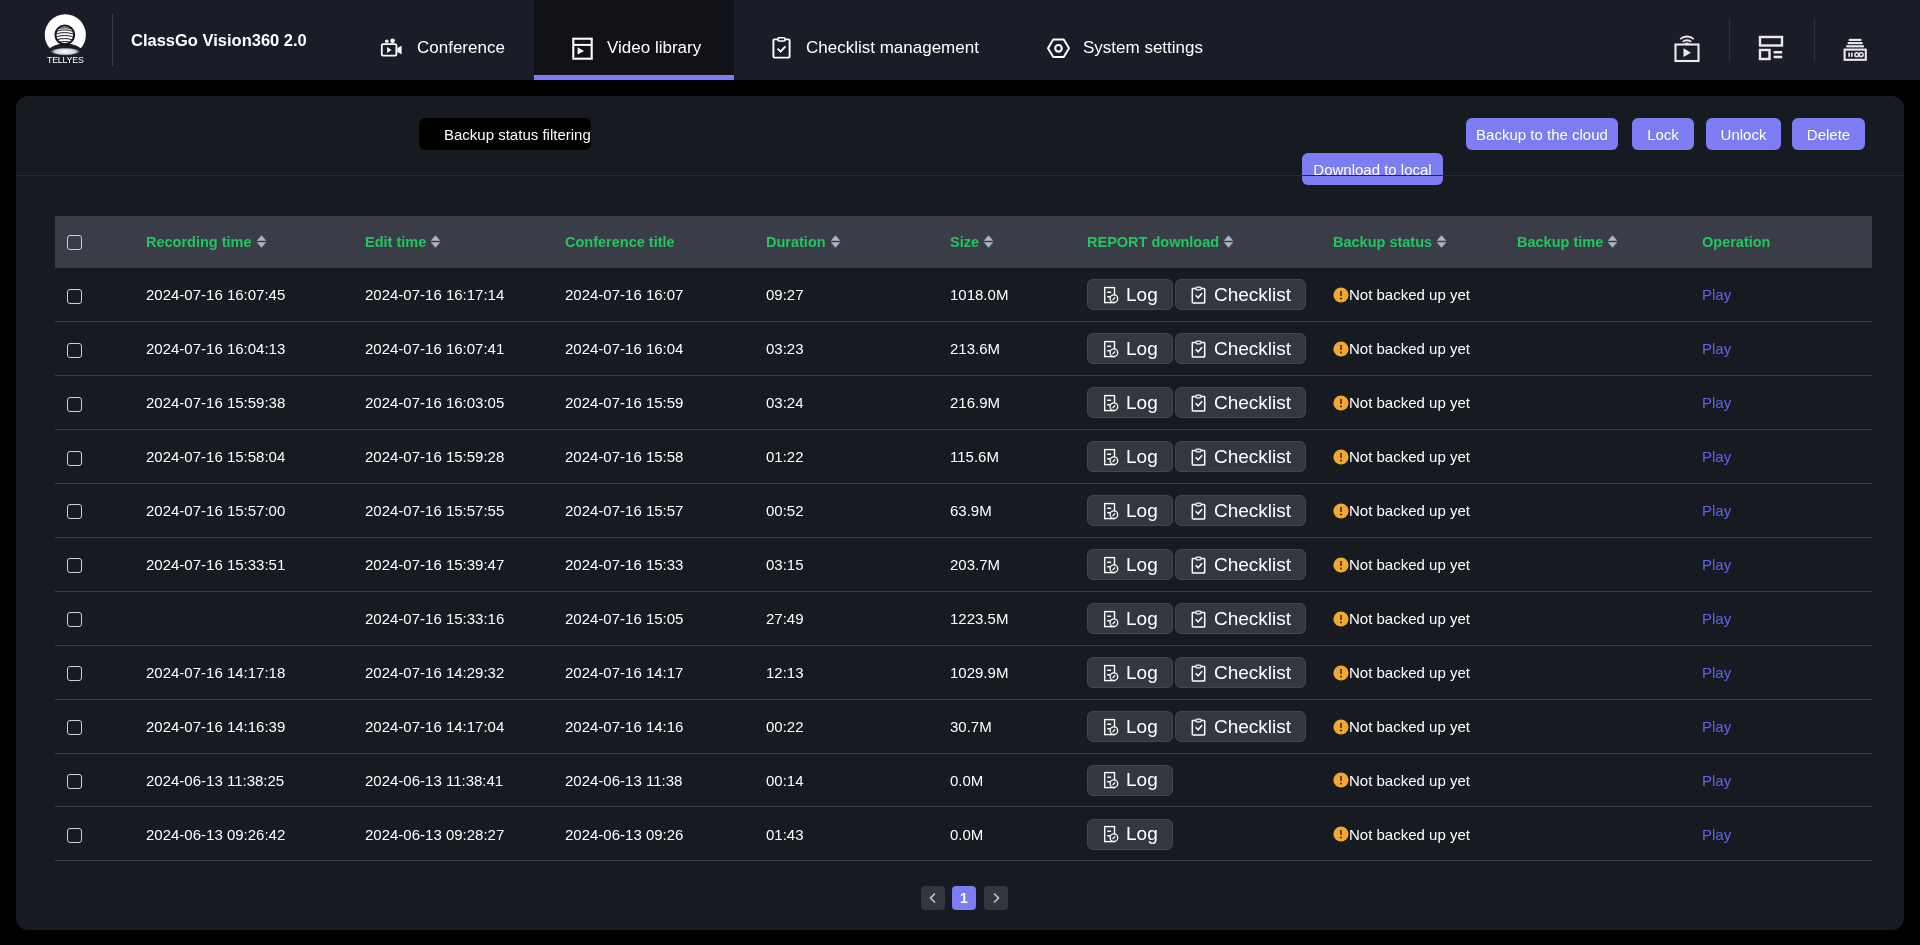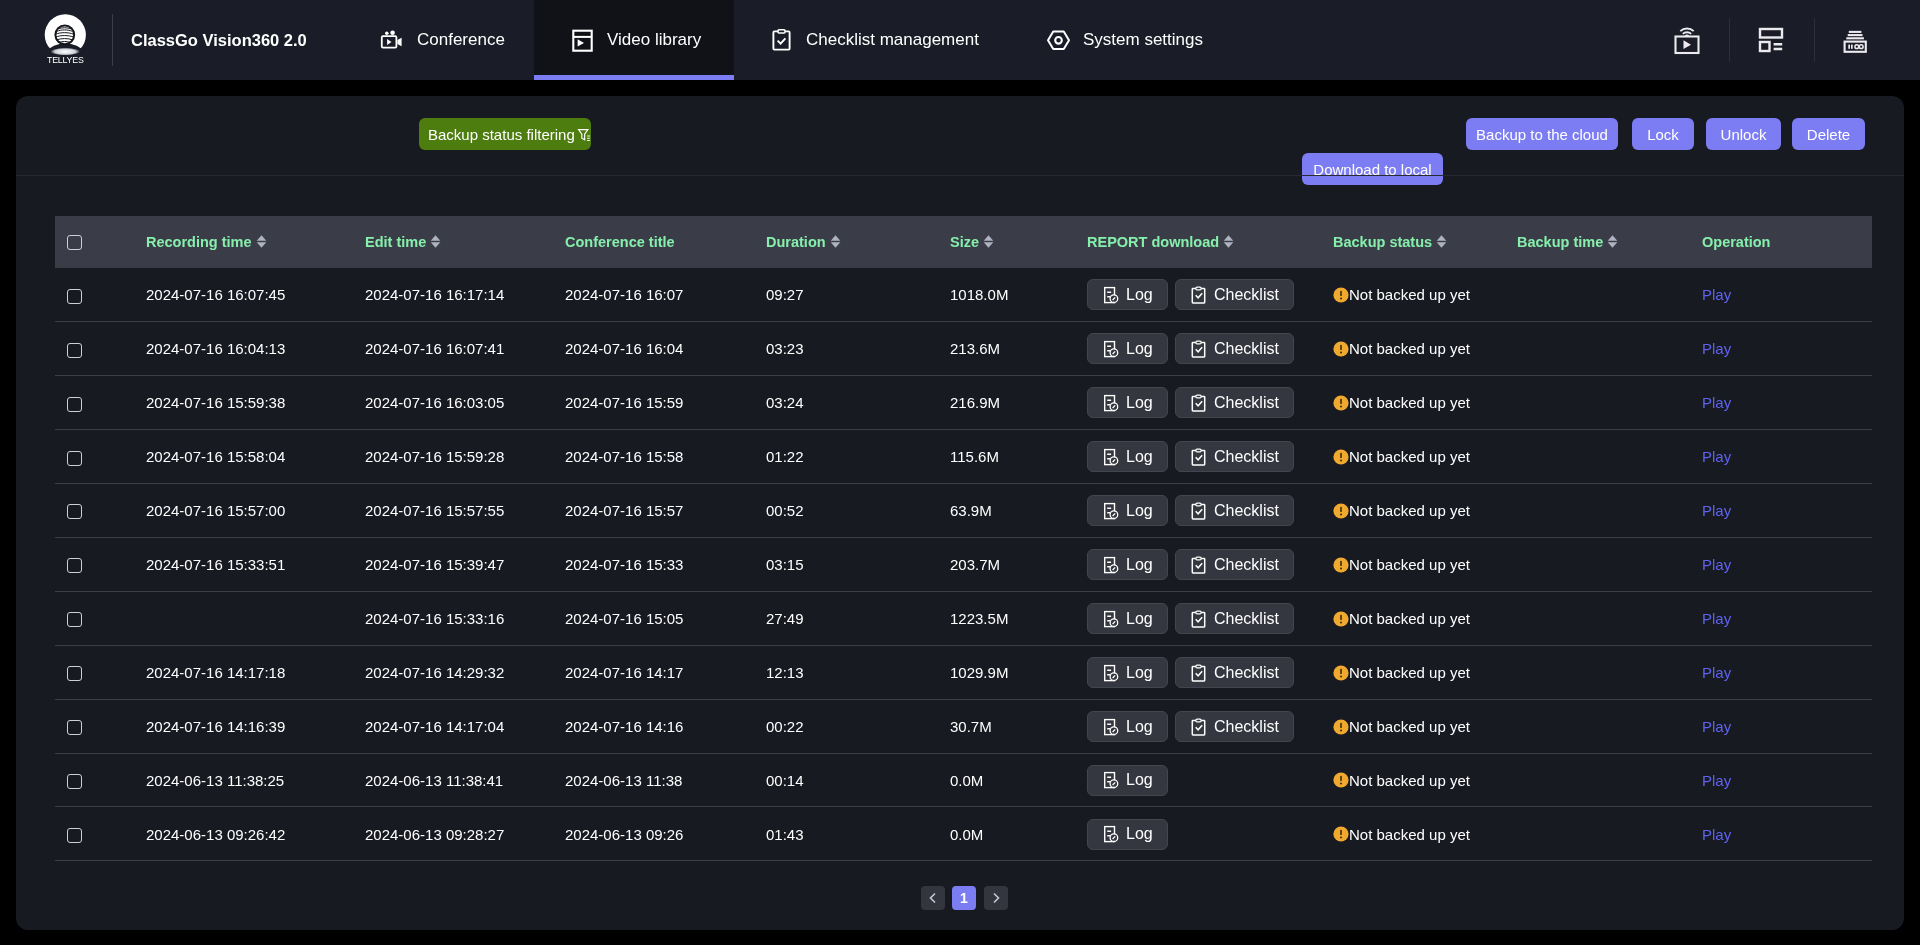--- a/index.html
+++ b/index.html
@@ -1,39 +1,39 @@
 <!DOCTYPE html>
 <html><head><meta charset="utf-8"><title>Video library</title>
 <style>
 * { margin:0; padding:0; box-sizing:border-box; }
 html,body { width:1920px; height:945px; background:#000; font-family:"Liberation Sans",sans-serif; overflow:hidden; }
 #nav { position:absolute; left:0; top:0; width:1920px; height:80px; background:#1a1d27; }
-.navitem { position:absolute; top:0; height:80px; display:flex; align-items:center; gap:12px; color:#fff; font-size:17px; font-weight:500; }
+.navitem { position:absolute; top:8px; height:80px; display:flex; align-items:center; gap:12px; color:#fff; font-size:17px; font-weight:500; }
 .navitem svg { display:block; }
 #tab-active { position:absolute; left:534px; top:0; width:200px; height:80px; background:#101218; }
 #tab-active::after { content:""; position:absolute; left:0; bottom:0; width:100%; height:5px; background:#7c7df3; }
 .vline { position:absolute; top:14px; height:52px; width:1px; background:#3a3e49; }
 #title { position:absolute; left:131px; top:0; height:80px; display:flex; align-items:center; color:#fff; font-size:16.5px; font-weight:700; }
 .logo { position:absolute; left:42px; top:14px; }
 #panel { position:absolute; left:16px; top:96px; width:1888px; height:834px; background:#181a22; border-radius:12px; }
 #datebtn { position:absolute; left:40px; top:22px; width:348px; height:32px; background:#7c7df3; border-radius:6px; color:#fff; font-size:14px; }
 #datebtn .ic { position:absolute; left:10px; top:9px; }
 #datebtn span.t { position:absolute; top:0; height:32px; line-height:32px; text-align:center; }
-#filterbtn { position:absolute; left:403px; top:22px; width:172px; height:32px; background:#4d7c0f; border-radius:6px; display:flex; align-items:center; gap:2px; padding-left:9px; color:#fff; font-size:15px; white-space:nowrap; }
+#filterbtn { position:absolute; left:403px; top:22px; width:172px; height:32px; background:#000000; border-radius:6px; display:flex; align-items:center; gap:2px; padding-left:25px; color:#fff; font-size:15px; white-space:nowrap; }
 .pbtn { position:absolute; top:22px; height:32px; background:#7c7df3; border-radius:6px; color:#fff; font-size:15px; display:flex; align-items:center; justify-content:center; }
 #fdiv { position:absolute; left:0; top:79px; width:1888px; height:1px; background:#262a33; }
 #table { position:absolute; left:39px; top:120px; width:1817px; }
 #thead { position:absolute; left:0; top:0; width:1817px; height:52px; background:#3a3d47; }
-.hc { position:absolute; top:0; height:52px; display:flex; align-items:center; color:#86efac; font-size:14.5px; font-weight:700; }
+.hc { position:absolute; top:0; height:52px; display:flex; align-items:center; color:#22c55e; font-size:14.5px; font-weight:700; }
 .sorter { margin-left:4px; margin-top:-2px; display:flex; }
 .row { position:absolute; left:0; width:1817px; height:53.95px; border-bottom:1px solid #3a3e48; }
 .cell { position:absolute; top:0; height:53.95px; display:flex; align-items:center; color:#fff; font-size:15px; }
 .cb { position:absolute; top:20.7px; width:15px; height:15px; border:1.5px solid #ccd0d7; border-radius:3px; }
 #thead .cb { top:18.5px; left:12px; }
-.gbtn { display:flex; align-items:center; gap:7px; height:31px; padding:0 14px; background:#34373f; border:1px solid #42464f; border-radius:6px; color:#fff; font-size:16px; }
+.gbtn { display:flex; align-items:center; gap:7px; height:31px; padding:0 14px; background:#34373f; border:1px solid #42464f; border-radius:6px; color:#fff; font-size:19px; }
 .warncell span { }
 .play { color:#5e63ee; }
 #pager { position:absolute; left:0; top:670px; width:1817px; }
 .pg { position:absolute; top:0; width:24px; height:24px; border-radius:4px; background:#33363e; display:flex; align-items:center; justify-content:center; }
 .pg.cur { background:#7c7df3; color:#fff; font-size:14px; font-weight:700; }
 .pg svg { display:block; }
 </style></head>
 <body>
 <div id="nav">
 <div class="logo"><svg width="48" height="54" viewBox="0 0 48 54">

